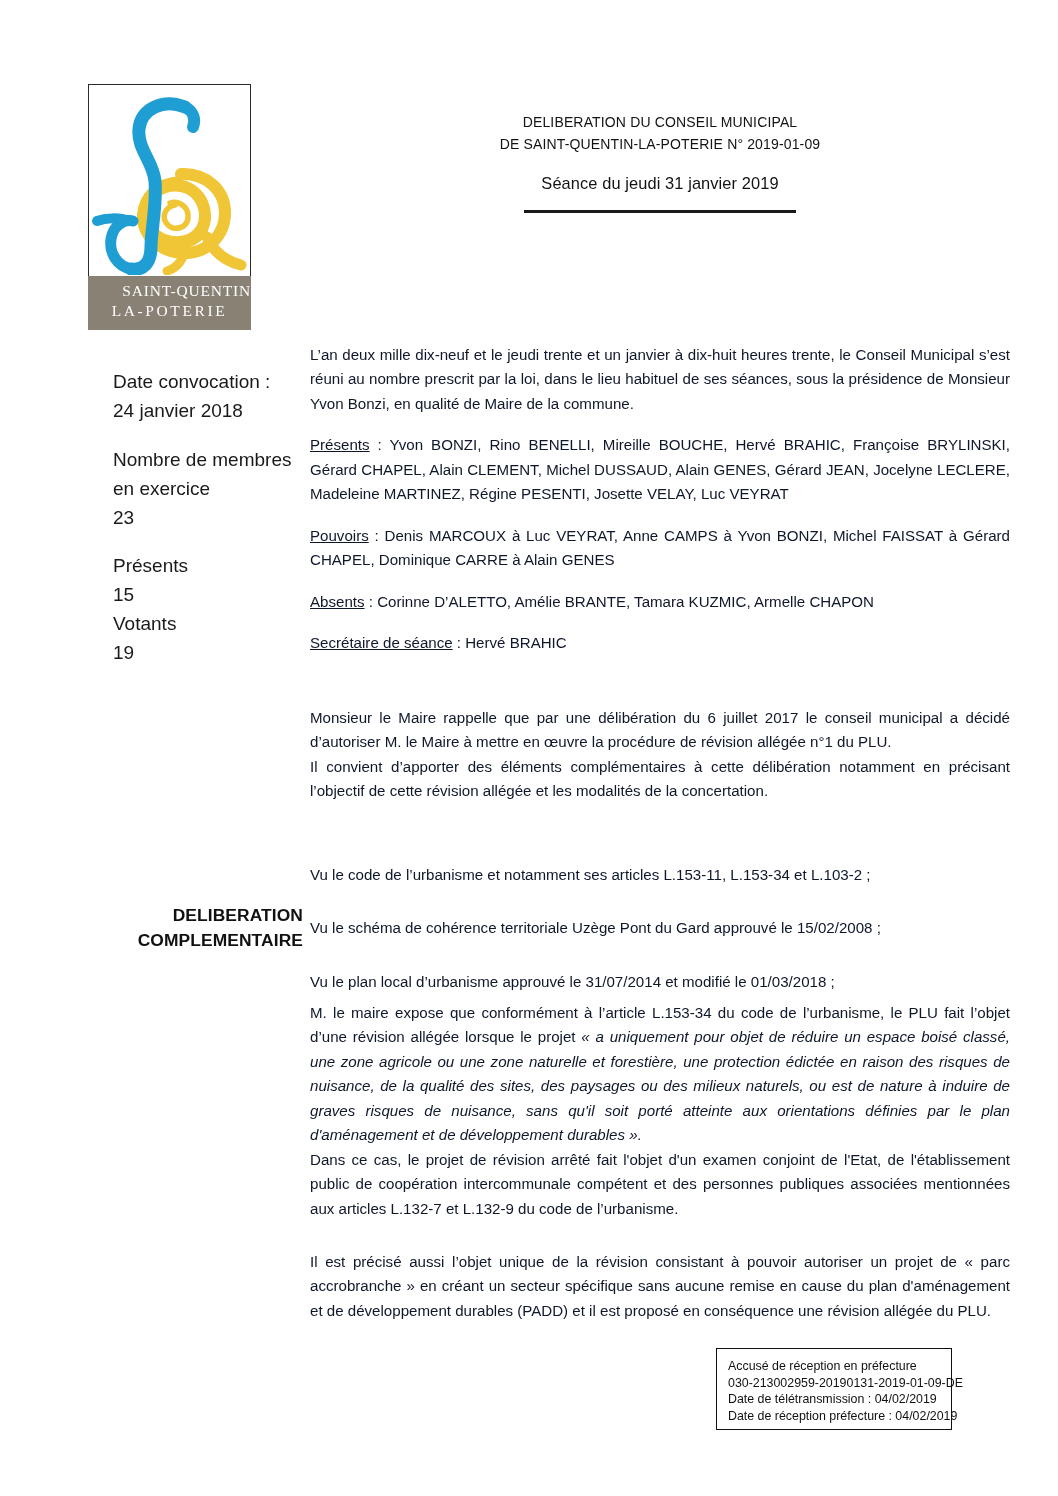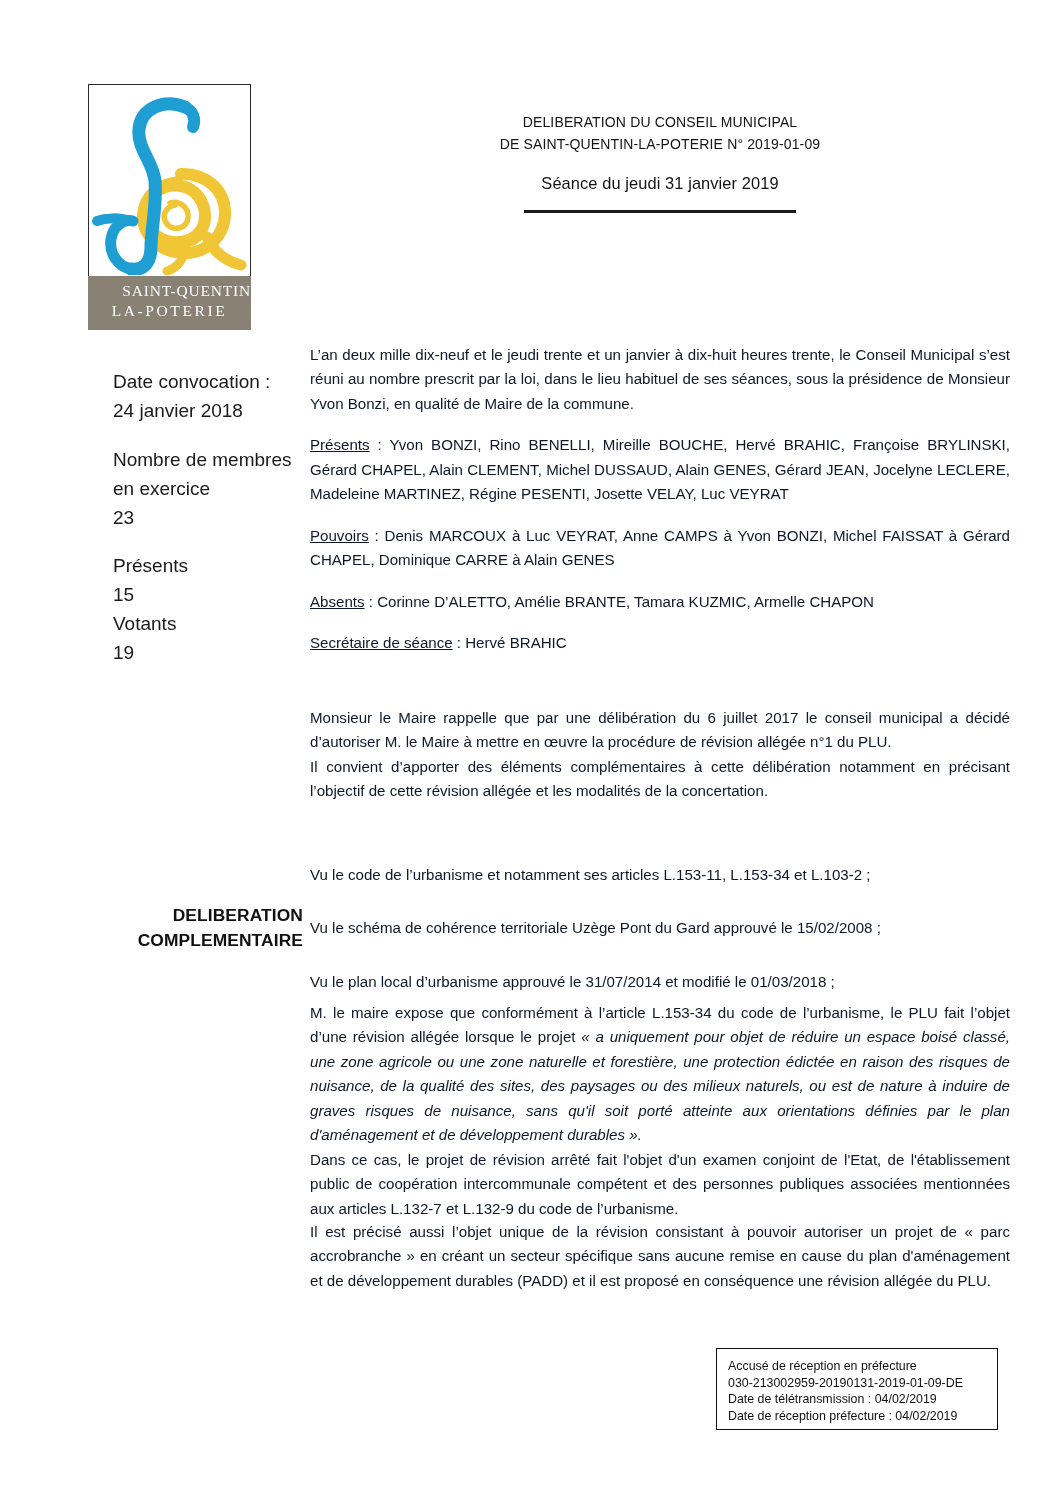--- a/index.html
+++ b/index.html
@@ -135,33 +135,33 @@
     text-align: justify;
   }
   .para-block { margin-bottom: 17px; }
   .para-block:last-child { margin-bottom: 18px; }
   .u { text-decoration: underline; }
   .it { font-style: italic; }
 
   #intro-block  { top: 343px; }
   #vu-block     { top: 851px; }
   #expose-block { top: 1001px; }
-  #final-block  { top: 1220px; }
+  #final-block  { top: 1250px; }
 
   #vu-block p { margin-bottom: 29px; margin-top: 12px; }
   #vu-block p:last-child { margin-bottom: 0; }
 
   .tight { margin-bottom: 15px; }
 
   
   .stamp {
     position: absolute;
     left: 716px;
     top: 1348px;
-    width: 282px;
+    width: 236px;
     height: 82px;
     border: 1.5px solid #111;
     background: #ffffff;
     box-sizing: border-box;
     padding: 9px 0 0 11px;
     font-size: 12.4px;
     line-height: 1.33;
     color: #111;
     font-family: "Liberation Sans", sans-serif;
   }

